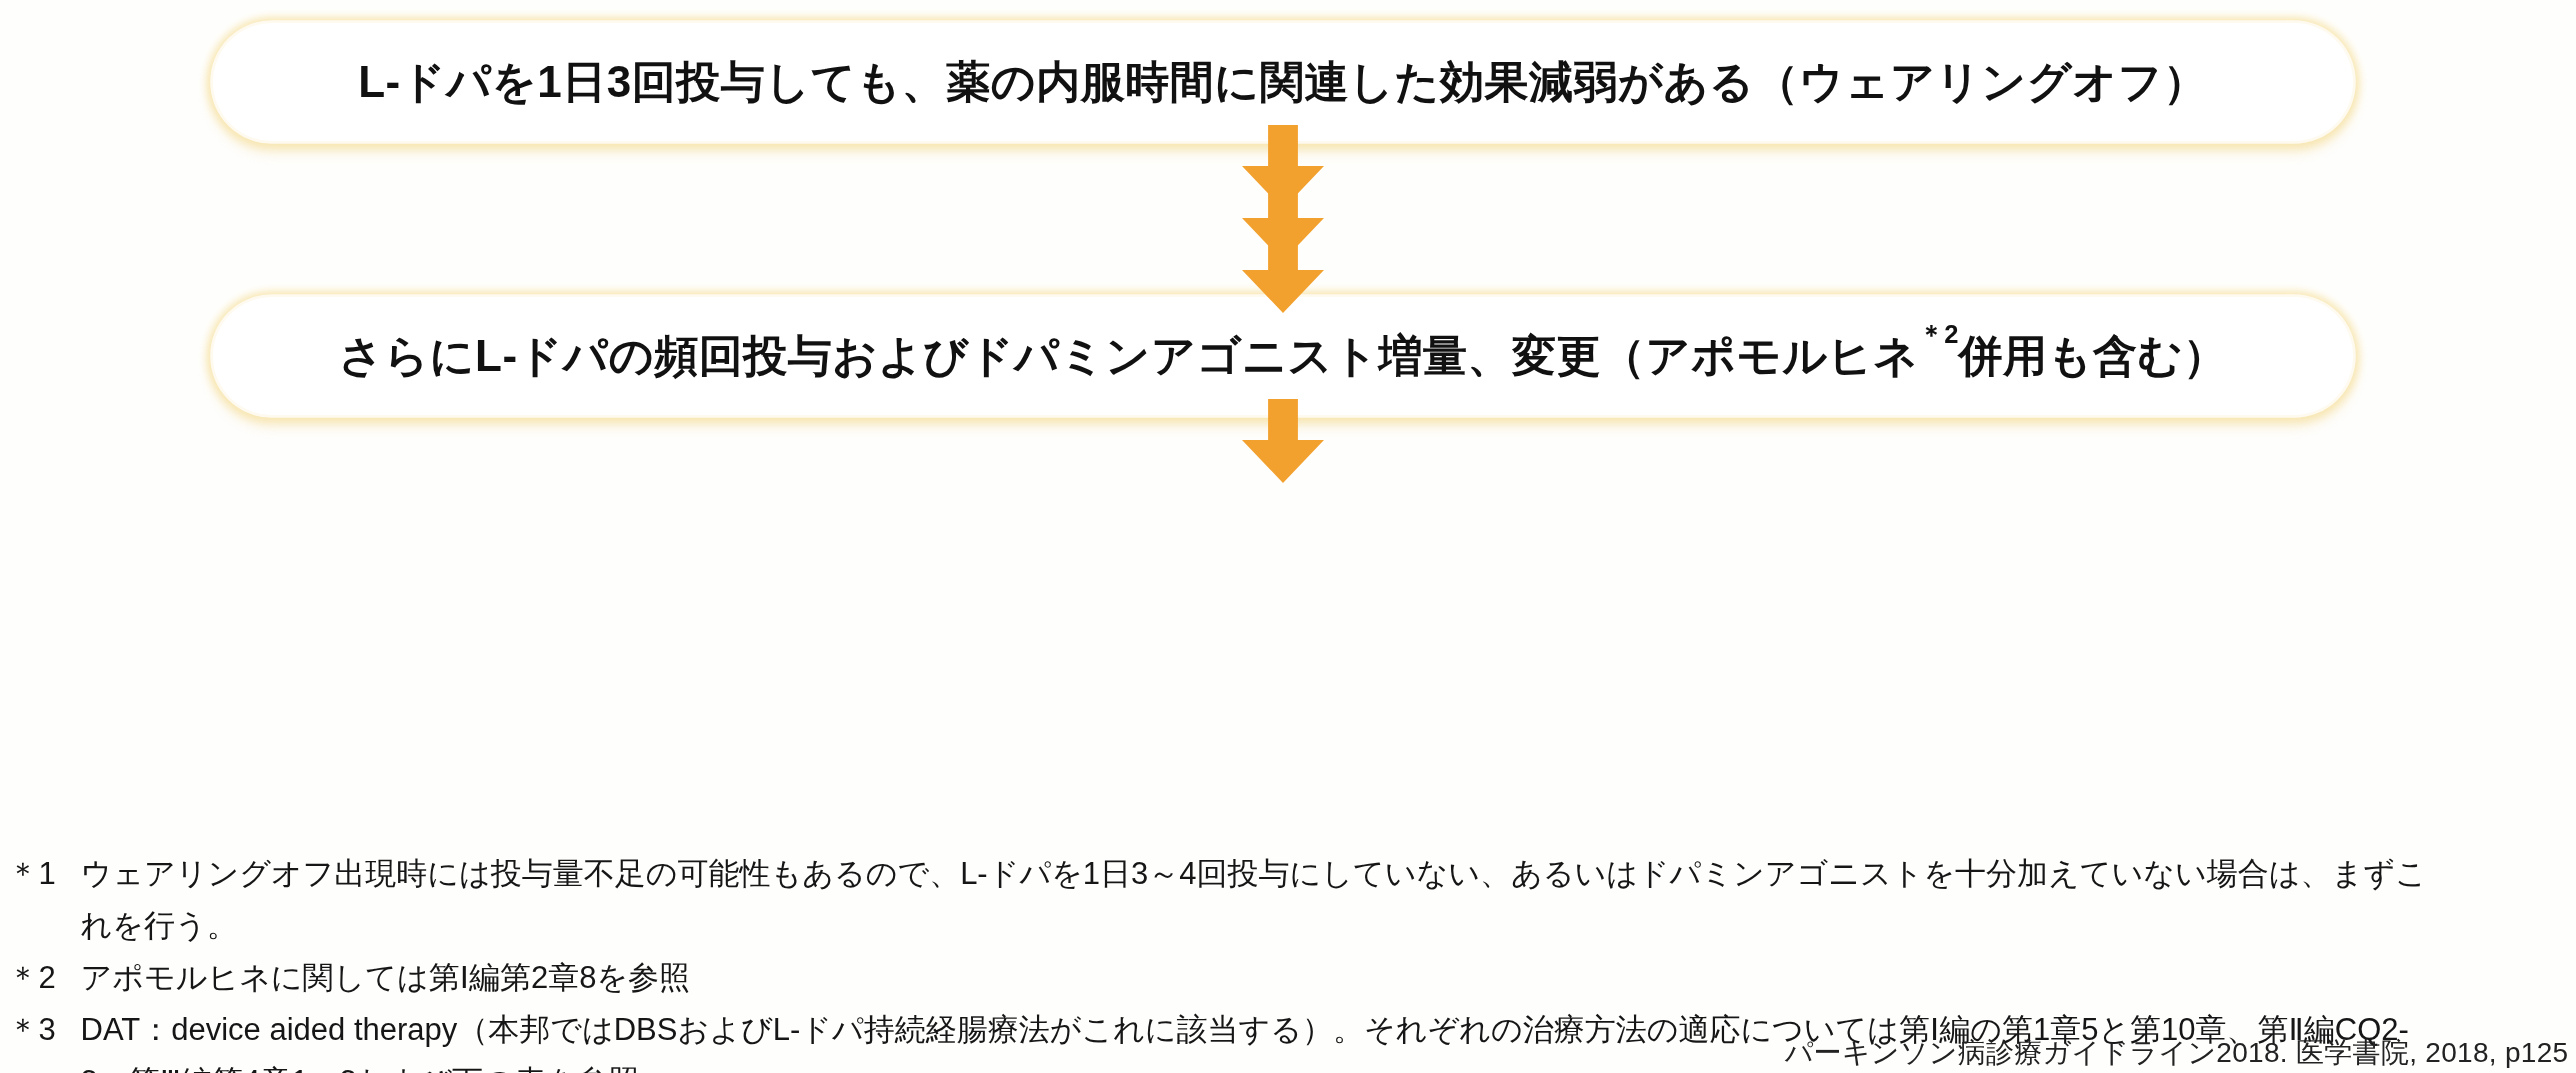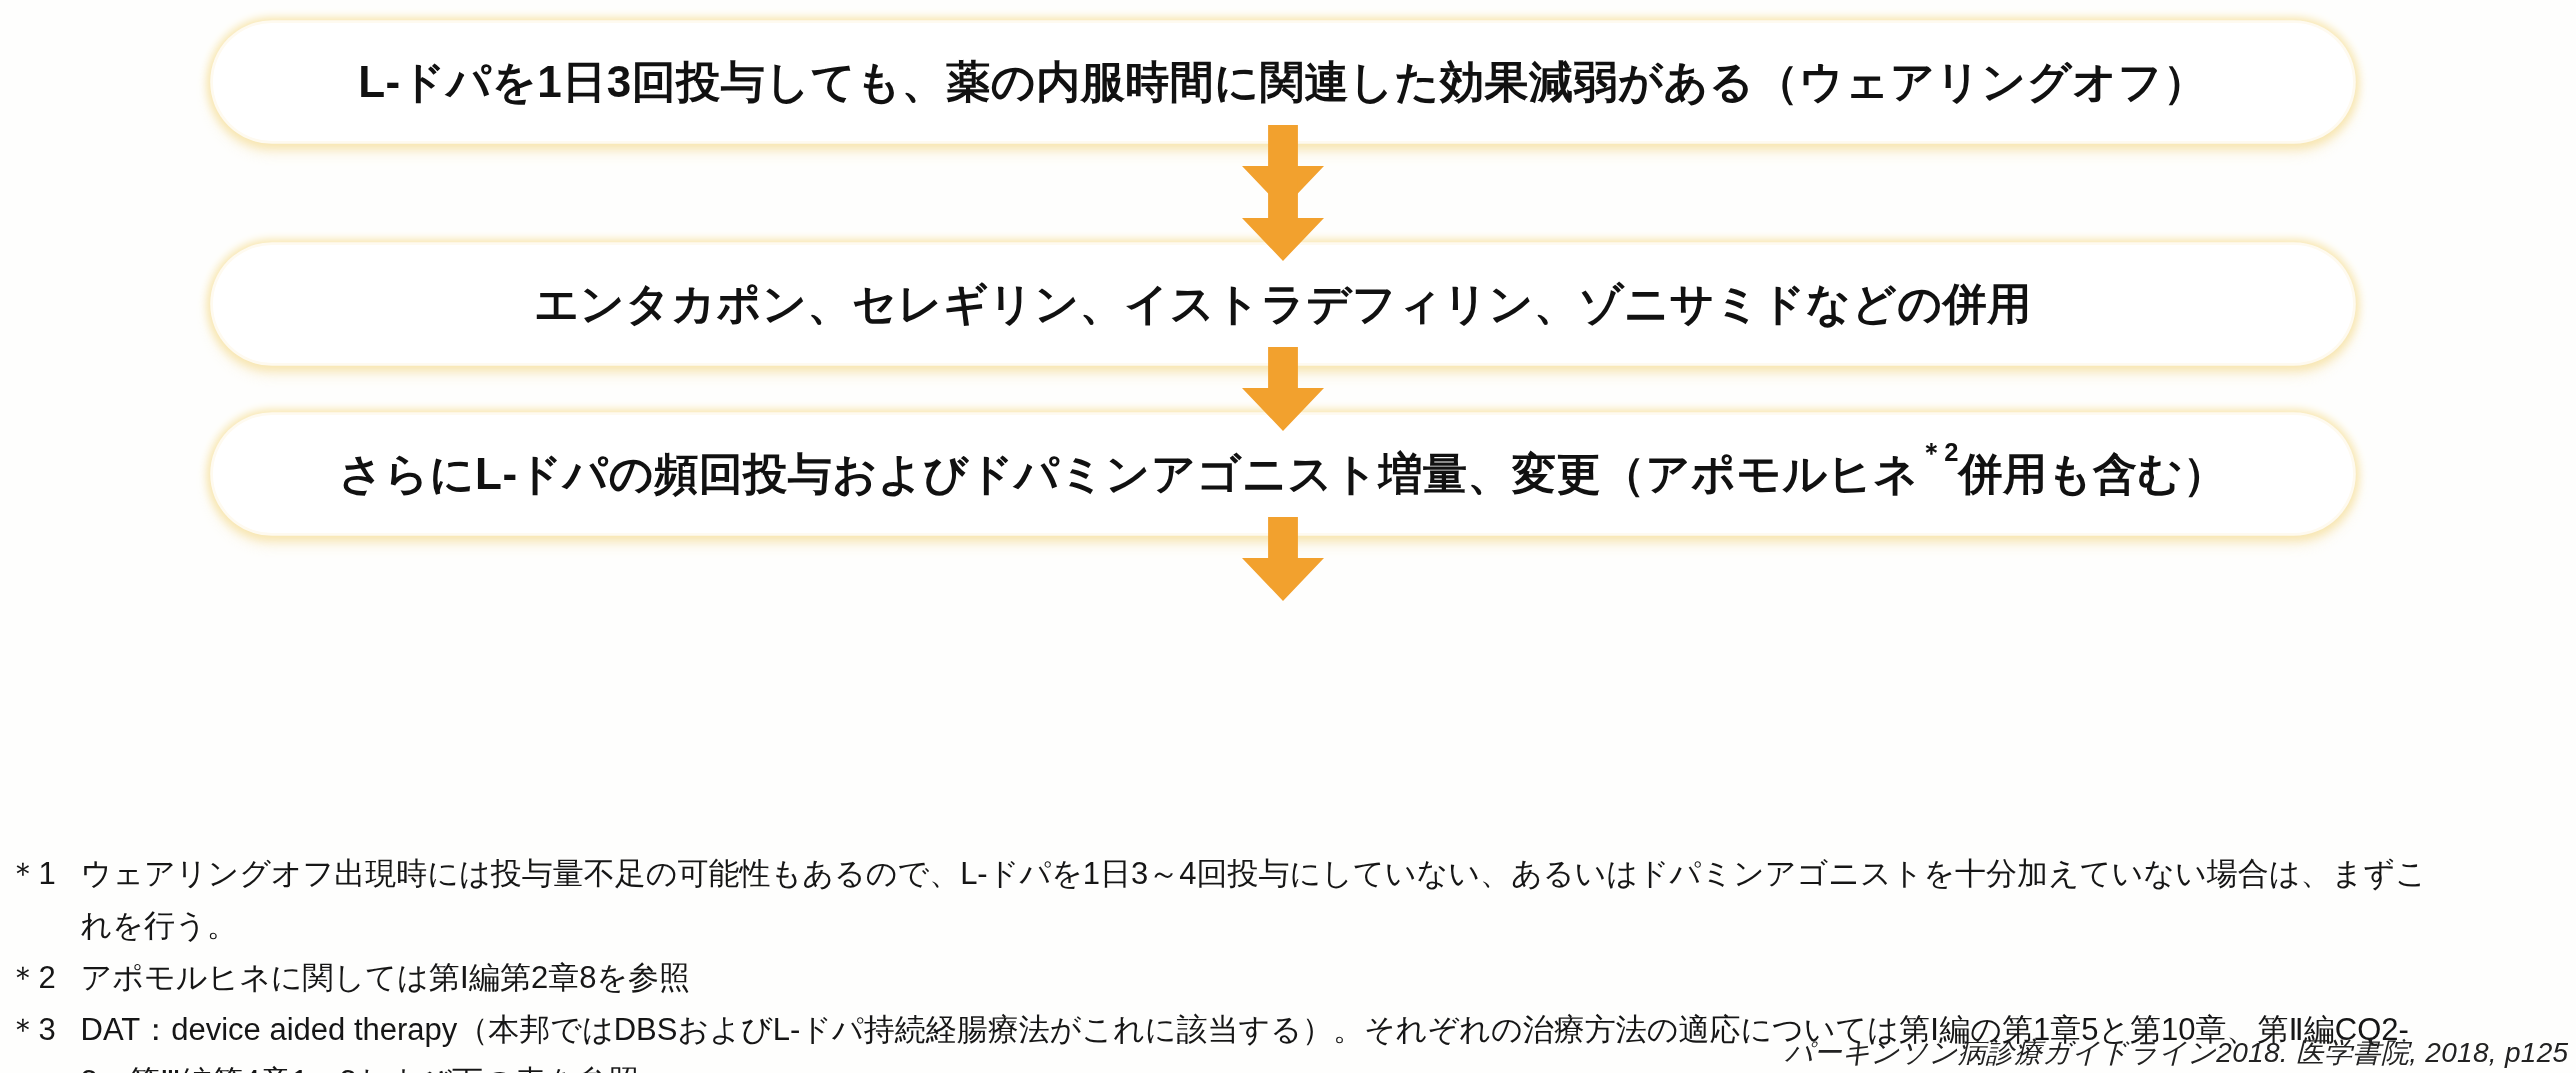--- a/index.html
+++ b/index.html
@@ -44,21 +44,21 @@
     position:absolute;left:7.5px;top:848px;width:2428px;
     font-size:31px;line-height:52px;color:#161616;
   }
   .footnote{display:flex;align-items:flex-start;}
   .fn-marker{flex:0 0 73px;}
   .fn-text{flex:1 1 auto;}
 
   
   .citation{
     position:absolute;right:7.5px;bottom:1.9px;
-    font-size:28px;color:#222;letter-spacing:0.3px;font-style:italic;
+    font-size:28px;color:#222;letter-spacing:0.3px;
   }
 </style>
 </head>
 <body>
 
 <div class="page">
 
   <div class="flow">
 
     <div class="fbox">
@@ -71,23 +71,20 @@
       </svg>
     </div>
 
 
     <div class="arrow-slot">
       <svg viewBox="0 0 88 90" aria-hidden="true">
         <path d="M28 0 H60 V44 H88 L44 90 L0 44 H28 Z" fill="#F2A12E"></path>
       </svg>
     </div>
 
-    <div class="fbox">
-      <span class="btxt"><span>エンタカポン、セレギリン、イストラデフィリン、ゾニサミドなどの併用</span><sup></sup><span></span></span>
-    </div>
 
     <div class="arrow-slot">
       <svg viewBox="0 0 88 90" aria-hidden="true">
         <path d="M28 0 H60 V44 H88 L44 90 L0 44 H28 Z" fill="#F2A12E"></path>
       </svg>
     </div>
 
     <div class="fbox">
       <span class="btxt"><span>さらにL-ドパの頻回投与およびドパミンアゴニスト増量、変更（アポモルヒネ</span><sup>＊2</sup><span>併用も含む）</span></span>
     </div>

